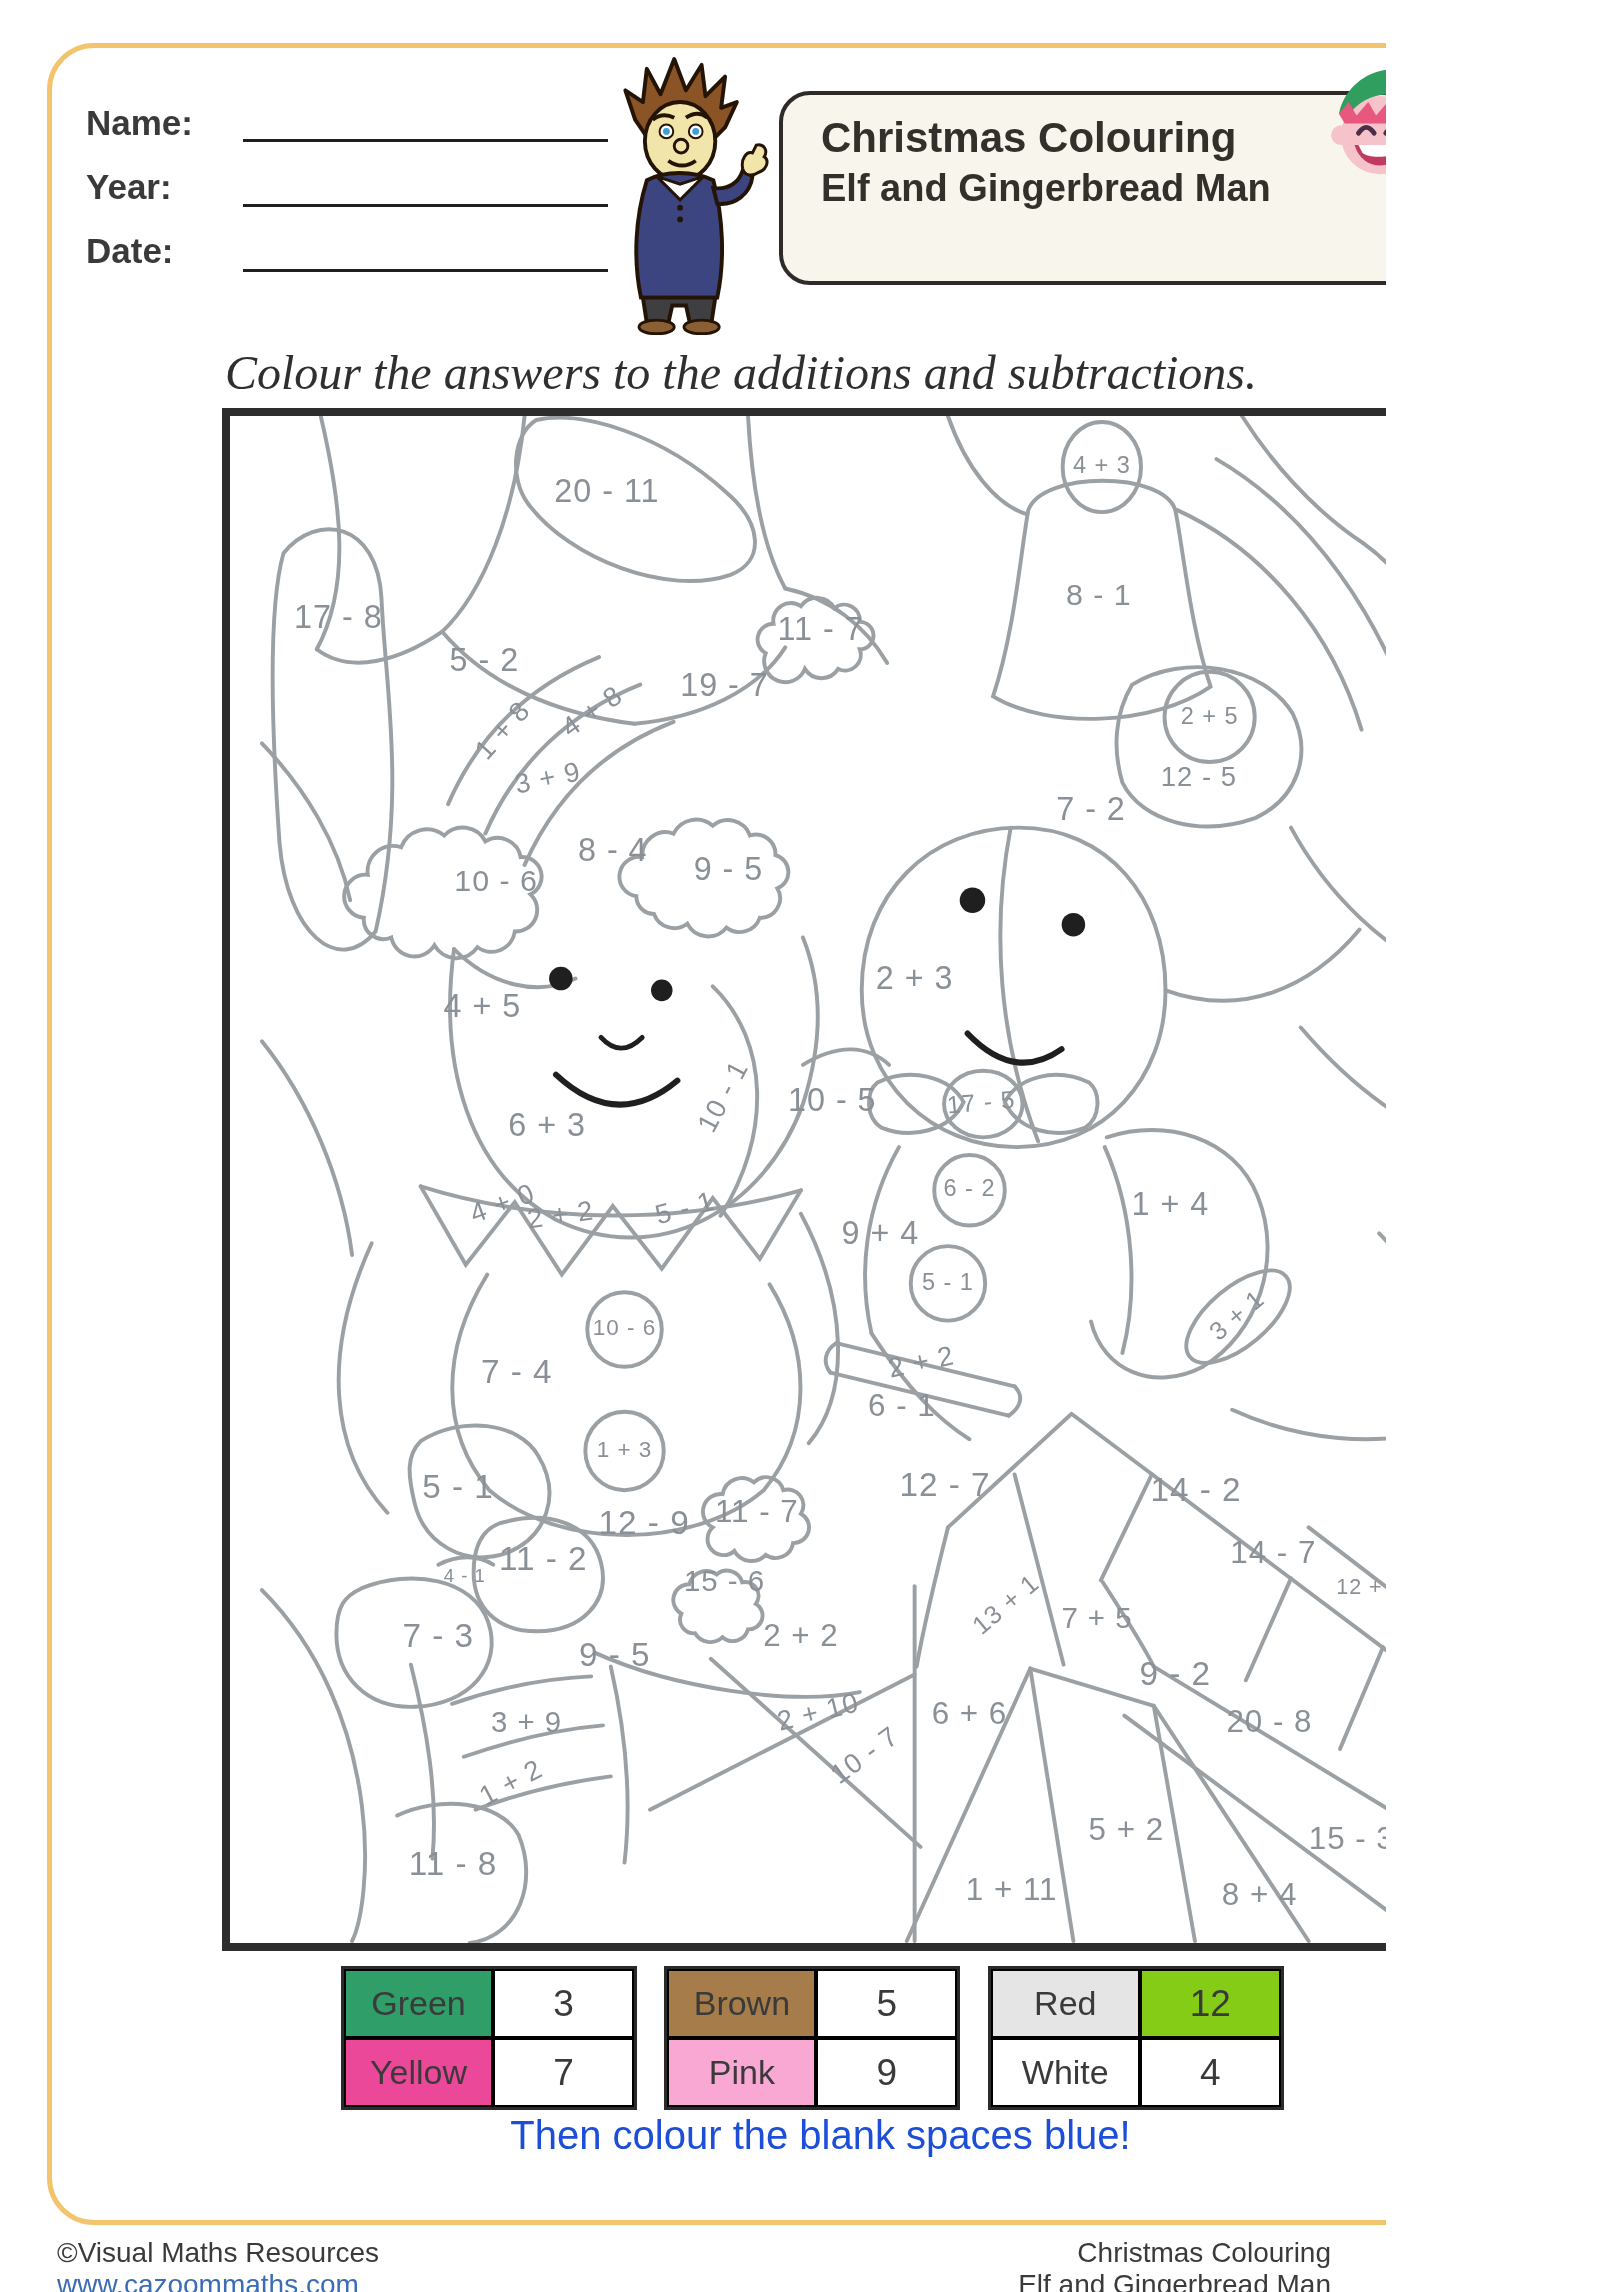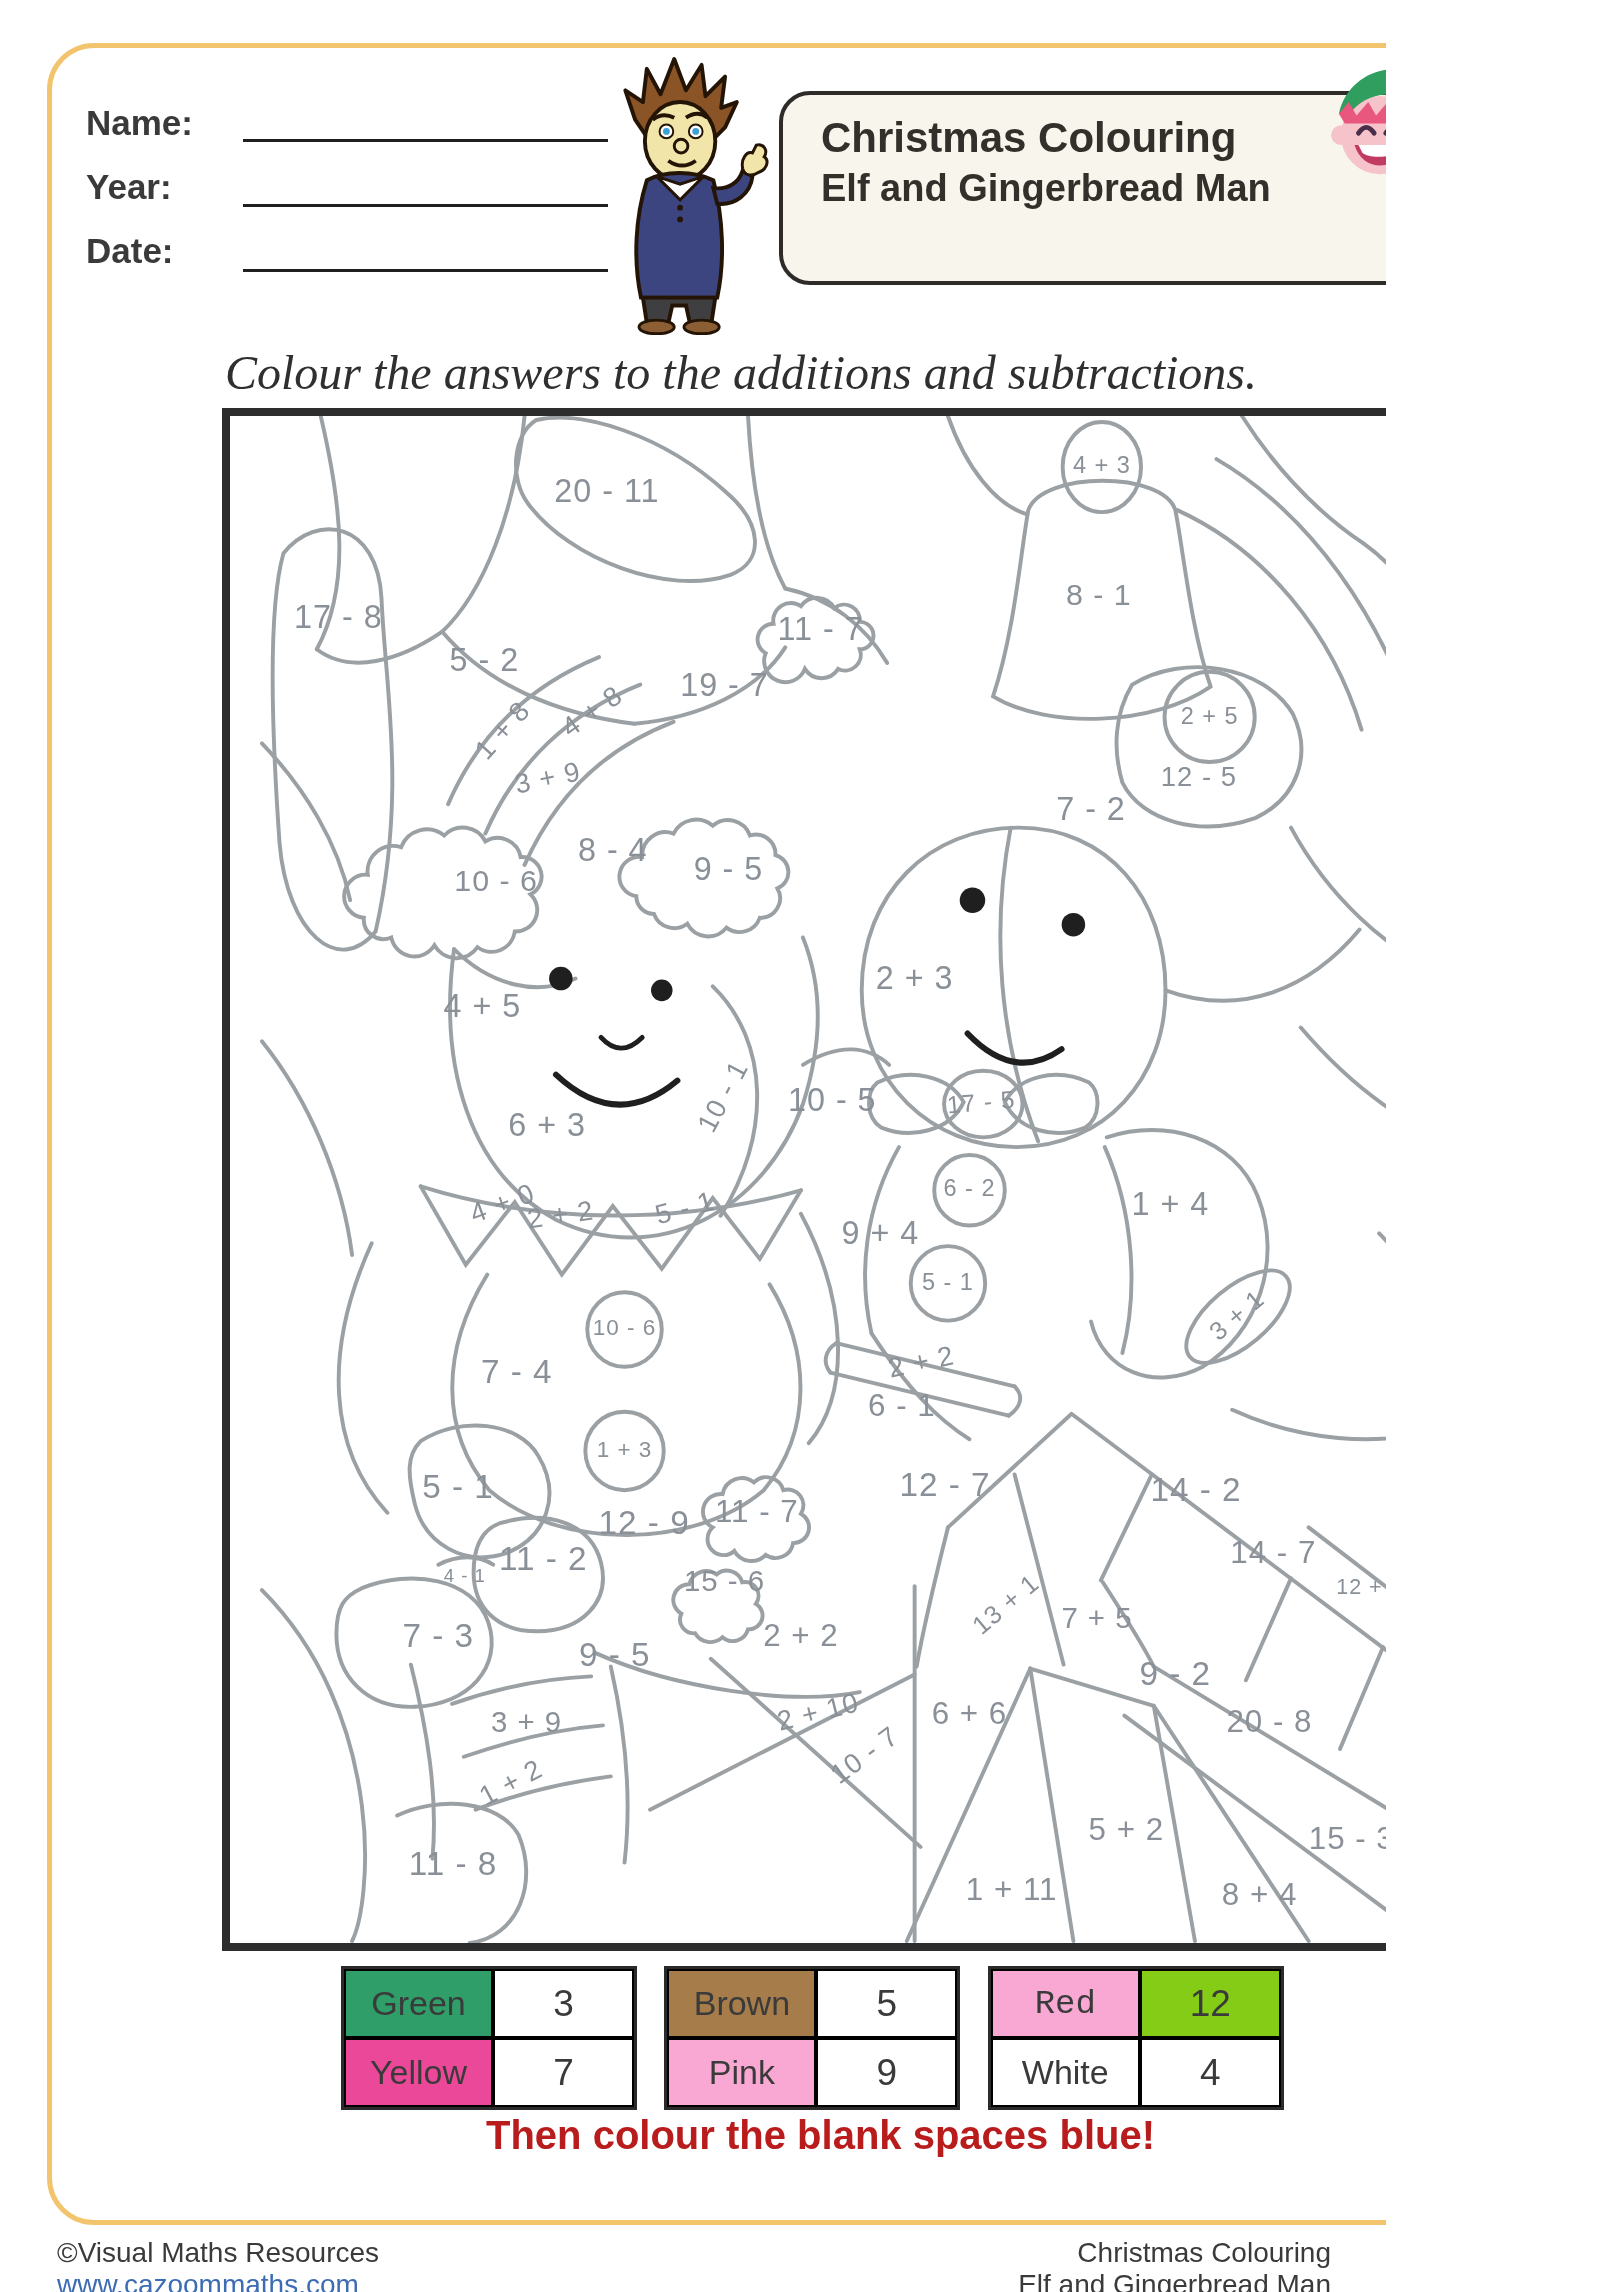--- a/index.html
+++ b/index.html
@@ -17,21 +17,21 @@
         font-style:italic;font-size:48px;color:#2f2f2f;}
   #picture-frame{position:absolute;left:222px;top:408px;width:1179px;height:1527px;
         border:8.8px solid #2d2d2d;box-sizing:content-box;background:#ffffff;padding-left:28px;}
   #picture-frame svg{display:block;}
   #key-area{position:absolute;left:341px;top:1966px;width:941px;display:flex;gap:27.4px;}
   .key-table{display:grid;grid-template-columns:149px 141px;grid-auto-rows:69px;
         border:3.9px solid #2b2b2b;background:#ffffff;}
   .key-cell{display:flex;align-items:center;justify-content:center;font-size:34px;color:#3a3a3a;
         border:2px solid #000000;}
   #blue-note{position:absolute;left:222px;top:2113px;width:1197px;text-align:center;
-        font-size:40px;font-weight:bold;color:#b91c1c;}
+        font-size:40px;font-weight:normal;color:#1d4ed8;}
   #footer-left{position:absolute;left:57px;top:2237px;font-size:28px;color:#3a3a3a;line-height:1.15;}
   #footer-left a{color:#3c6cb4;text-decoration:underline;}
   #footer-right{position:absolute;right:55px;top:2237px;font-size:28px;color:#3a3a3a;
         text-align:right;line-height:1.15;}
   .icon-abs{position:absolute;}
 </style>
 </head>
 <body>
 
 <div id="page">
@@ -283,21 +283,21 @@
         <div class="key-cell" style="background: #ec4899;">Yellow</div>
         <div class="key-cell" style="background: rgb(255, 255, 255); font-size: 37px;">7</div>
       </div>
       <div class="key-table">
         <div class="key-cell" style="background: rgb(165, 124, 74);">Brown</div>
         <div class="key-cell" style="background: rgb(255, 255, 255); font-size: 37px;">5</div>
         <div class="key-cell" style="background: #f9a8d4;">Pink</div>
         <div class="key-cell" style="background: rgb(255, 255, 255); font-size: 37px;">9</div>
       </div>
       <div class="key-table">
-        <div class="key-cell" style="background: #f9a8d4; font-family: Liberation Mono, monospace;">Red</div>
+        <div class="key-cell" style="background: #e5e5e5;">Red</div>
         <div class="key-cell" style="background: #84cc16; font-size: 37px;">12</div>
         <div class="key-cell" style="background: rgb(255, 255, 255);">White</div>
         <div class="key-cell" style="background: rgb(255, 255, 255); font-size: 37px;">4</div>
       </div>
     </div>
   <div id="blue-note">Then colour the blank spaces blue!</div>
 
   <div id="footer-left">
     <div>©Visual Maths Resources</div>
     <div><a href="#">www.cazoommaths.com</a></div>

